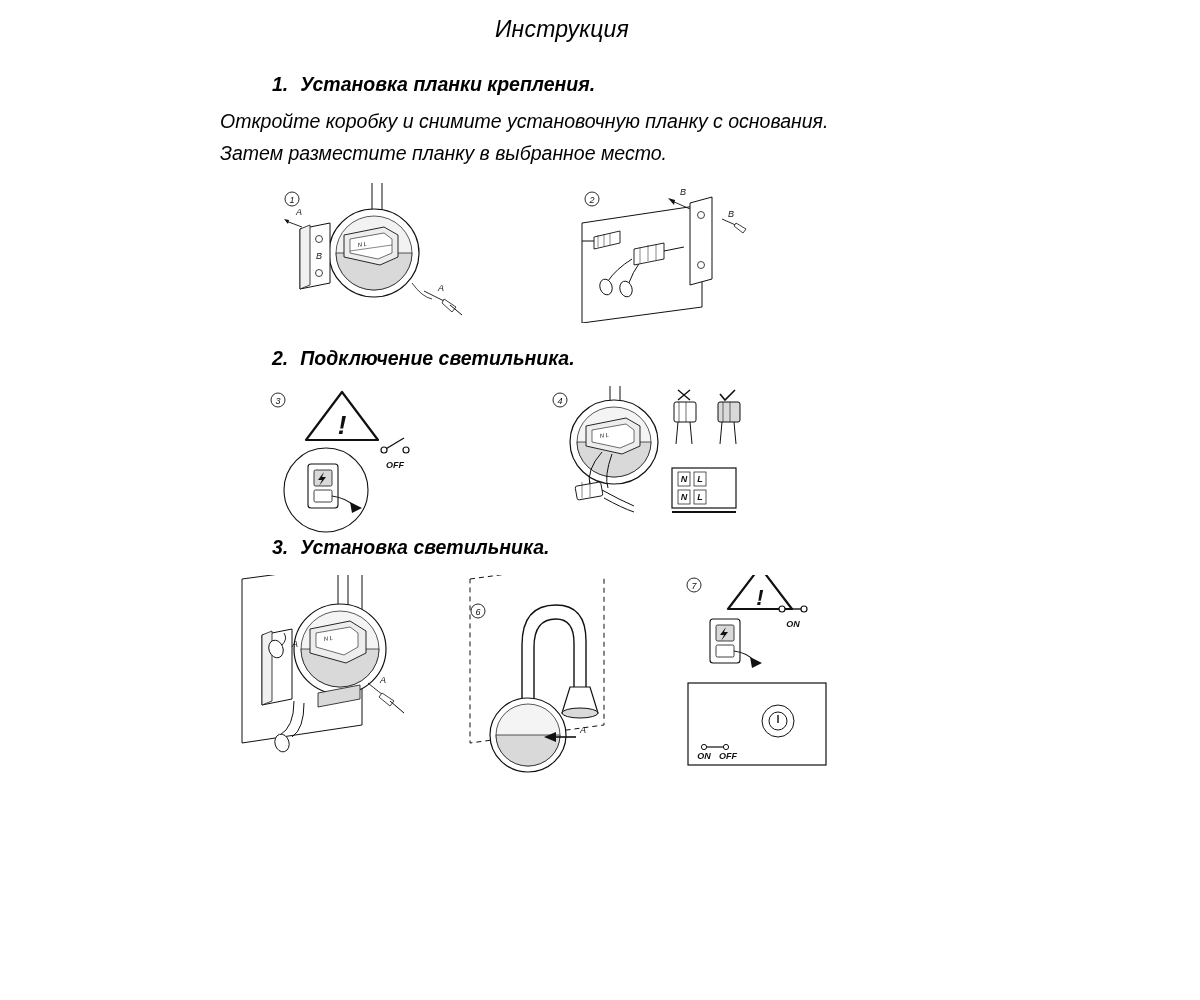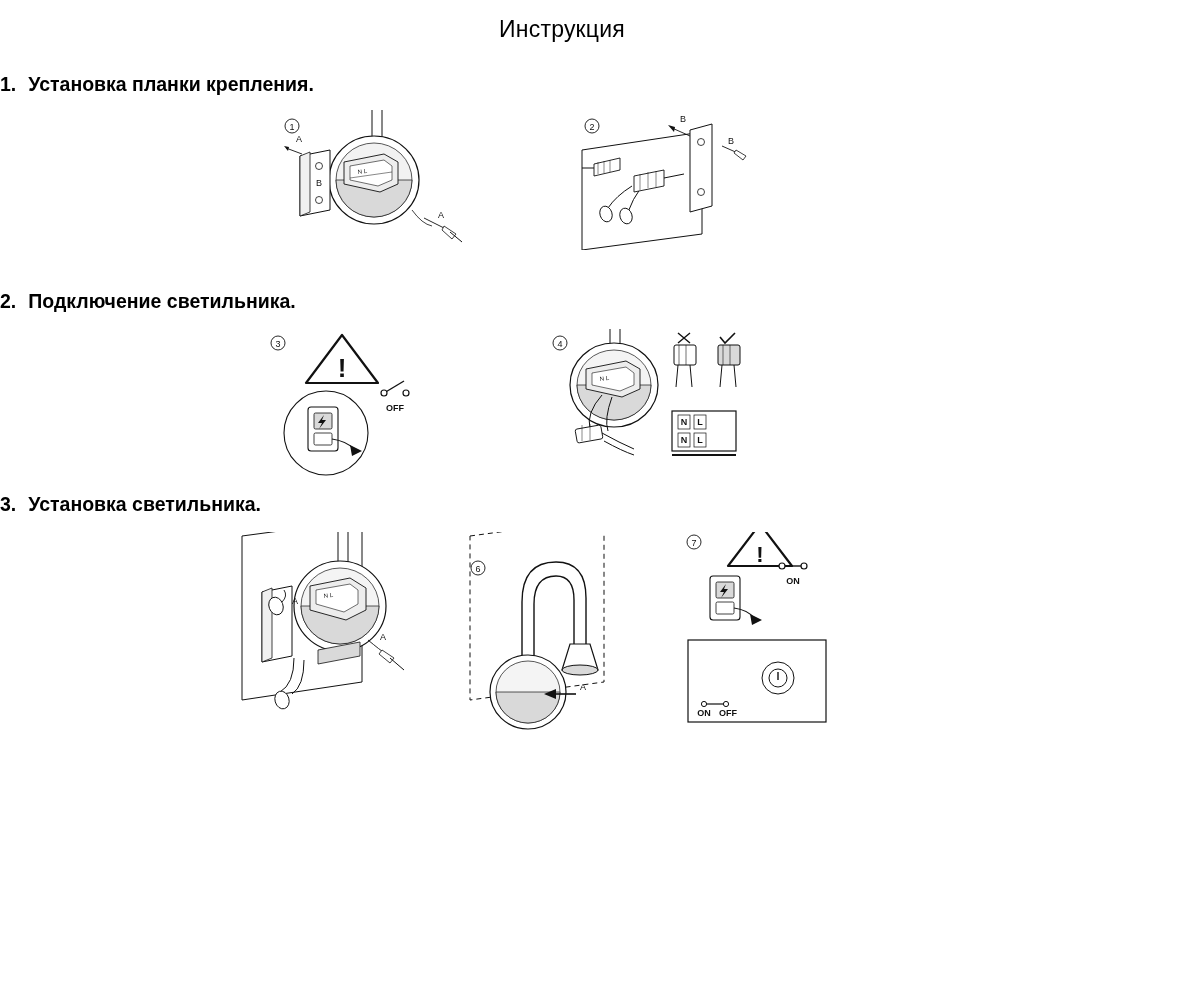--- a/index.html
+++ b/index.html
@@ -13,36 +13,38 @@
     position: relative;
     font-family: "Liberation Sans", sans-serif;
     color: #000000;
     overflow: hidden;
   }
   .page {
     position: relative;
     width: 1124px;
     height: 1000px;
     box-sizing: border-box;
+    font-style: italic;
   }
   .doc-title {
     text-align: center;
     font-size: 23px;
     font-weight: 400;
     margin: 0;
     padding-top: 16px;
     letter-spacing: 0.2px;
   }
   .section {
     margin-top: 22px;
   }
   .step-heading {
     font-size: 19.5px;
     font-weight: bold;
     margin: 0 0 10px 0;
+    padding-left: 272px;
   }
   .step-heading .num {
     display: inline-block;
     margin-right: 12px;
   }
   .body-text {
     font-size: 19.5px;
     line-height: 1.62;
     margin: 0;
     padding: 0 240px 0 220px;
@@ -89,20 +91,21 @@
 <body>
 
 <div class="page">
 
   <h1 class="doc-title">Инструкция</h1>
 
   <div class="section" style="margin-top:30px;">
     <div class="step-heading">
       <span class="num">1.</span><span>Установка планки крепления.</span>
     </div>
+    <p class="body-text">Откройте коробку и снимите установочную планку с основания. Затем разместите планку в выбранное место.</p>
 
     <div class="figs">
       <div class="fig-row" style="margin-top:14px;">
 
         <svg width="260" height="140" viewBox="0 0 260 140">
 
           <circle cx="20" cy="16" r="7" fill="none" stroke="#111" stroke-width="0.9"></circle>
           <text class="circ-num" x="20" y="19.5" text-anchor="middle">1</text>
 
           <line x1="100" y1="0" x2="100" y2="46" stroke="#111" stroke-width="1"></line>
@@ -164,21 +167,21 @@
           <ellipse cx="54" cy="106" rx="6" ry="8" transform="rotate(-18 54 106)" fill="#ffffff" stroke="#111" stroke-width="0.9"></ellipse>
 
           <path d="M62 66 L92 60 L92 76 L62 82 Z" fill="#ffffff" stroke="#111" stroke-width="0.9"></path>
           <path d="M68 64 L68 80 M76 62 L76 78 M84 61 L84 77" stroke="#111" stroke-width="0.5"></path>
           <line x1="92" y1="68" x2="112" y2="64" stroke="#111" stroke-width="1"></line>
         </svg>
       </div>
     </div>
   </div>
 
-  <div class="section" style="margin-top:40px;">
+  <div class="section" style="margin-top:24px;">
     <div class="step-heading">
       <span class="num">2.</span><span>Подключение светильника.</span>
     </div>
 
     <div class="figs">
       <div class="fig-row" style="margin-top:16px;">
 
         <svg width="260" height="150" viewBox="0 0 260 150">
           <circle cx="20" cy="14" r="7" fill="none" stroke="#111" stroke-width="0.9"></circle>
           <text class="circ-num" x="20" y="17.5" text-anchor="middle">3</text>
@@ -240,21 +243,21 @@
 
           <rect x="172" y="16" width="22" height="20" rx="2" fill="#d9d9d9" stroke="#111" stroke-width="1"></rect>
           <path d="M177 16 L177 36 M184 16 L184 36" stroke="#111" stroke-width="0.6"></path>
           <path d="M176 36 L174 58 M188 36 L190 58" fill="none" stroke="#111" stroke-width="1"></path>
           <path d="M174 8 l5 6 l10 -10" fill="none" stroke="#111" stroke-width="1.6"></path>
         </svg>
       </div>
     </div>
   </div>
 
-  <div class="section" style="margin-top:14px;">
+  <div class="section" style="margin-top:0;">
     <div class="step-heading">
       <span class="num">3.</span><span>Установка светильника.</span>
     </div>
 
     <div class="figs">
       <div class="fig-row" style="margin-top:16px; align-items:flex-start;">
 
         <svg width="220" height="200" viewBox="0 0 220 200">
           <circle cx="24" cy="34" r="7" fill="none" stroke="#111" stroke-width="0.9"></circle>
           <text class="circ-num" x="24" y="37.5" text-anchor="middle">5</text>

